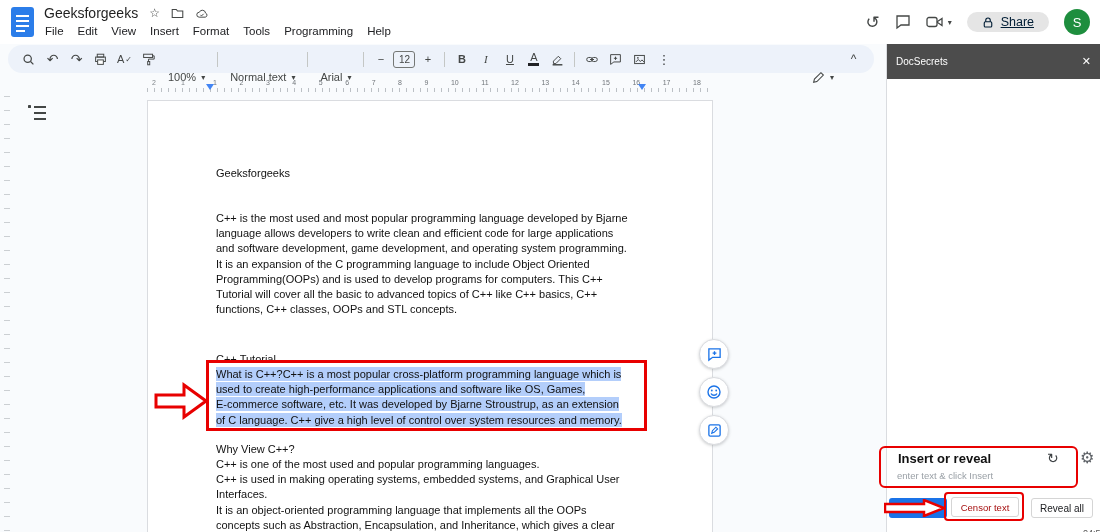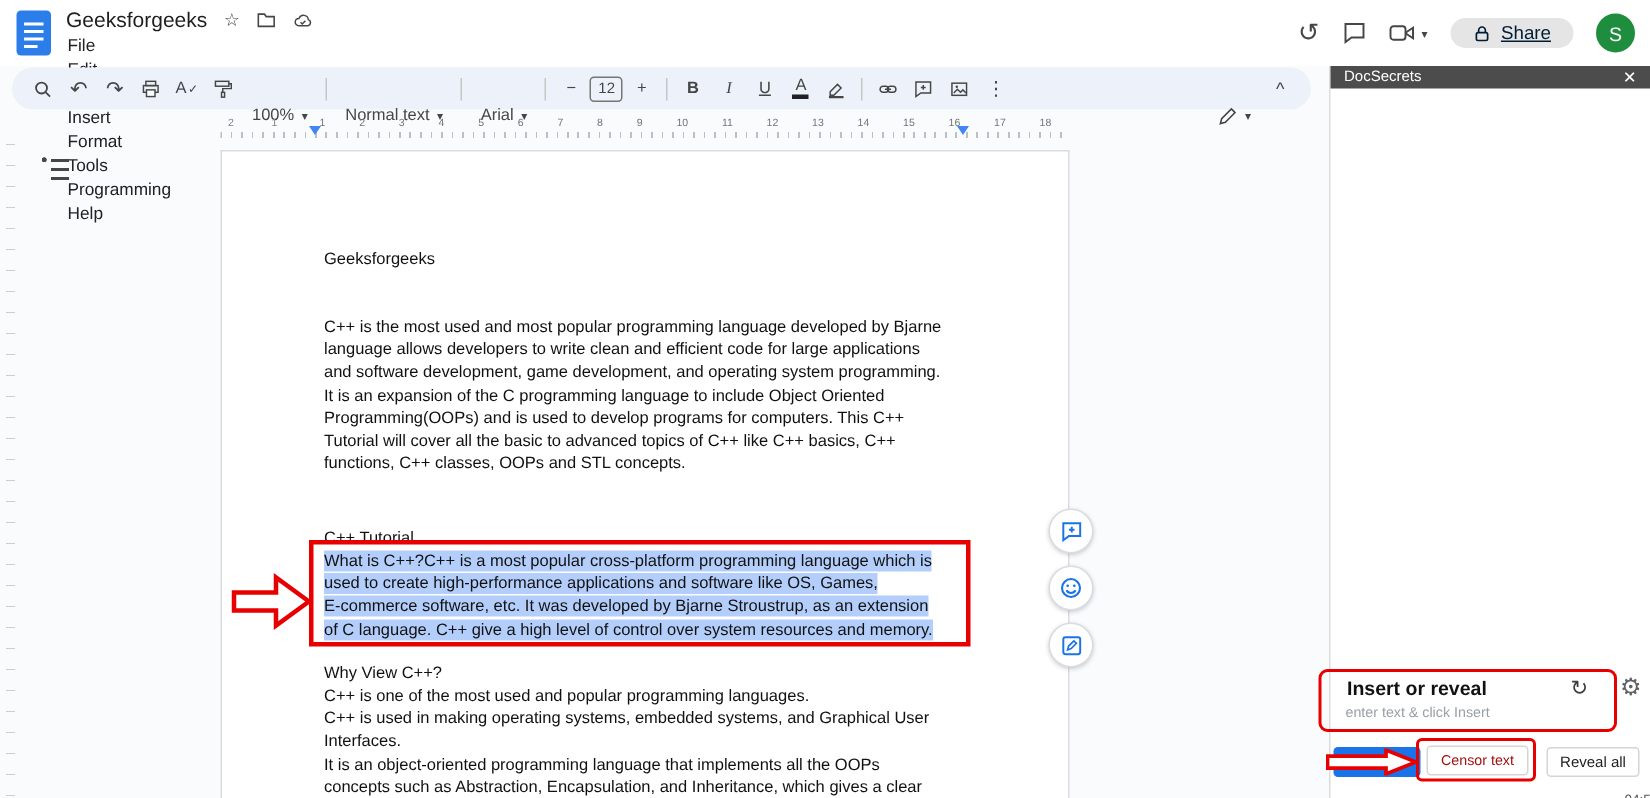--- a/index.html
+++ b/index.html
@@ -7,21 +7,21 @@
   .screen { position:relative; width:1100px; height:532px; overflow:hidden; background:#f9fbfd; }
 
   
   .topbar { position:absolute; top:0; left:0; width:1100px; height:44px; background:#fff; }
   .logo { position:absolute; left:11px; top:7px; width:23px; height:30px; background:#2b7de9; border-radius:3px; }
   .logo i { position:absolute; left:5px; width:13px; height:2px; background:#fff; }
   .logo i:nth-child(1){top:8px} .logo i:nth-child(2){top:13px} .logo i:nth-child(3){top:18px} .logo i:nth-child(4){top:23px; width:9px}
   .title-row { position:absolute; left:44px; top:5px; display:flex; align-items:center; gap:11px; }
   .doc-title { font-size:14px; color:#1f1f1f; }
   .ticon { color:#444746; font-size:12px; display:flex; align-items:center; }
-  .menu-row { position:absolute; left:38px; top:23px; display:flex; font-size:11.5px; color:#202124;flex-direction:column; }
+  .menu-row { position:absolute; left:38px; top:23px; display:flex; font-size:11.5px; color:#202124; }
   .menu-item { padding:2px 7px; border-radius:8px; cursor:pointer; }
   .top-right { position:absolute; right:10px; top:0; height:44px; display:flex; align-items:center; gap:15px; }
   .tr-icon { color:#444746; font-size:17px; display:flex; align-items:center; cursor:pointer; }
   .caret { font-size:8px; color:#444746; }
   .share { height:20px; border:none; border-radius:14px; background:#e5e5e5; color:#001d35; font-size:12.5px;
            display:flex; align-items:center; gap:7px; padding:0 15px; cursor:pointer; font-family:inherit;text-decoration:underline; }
   .avatar { width:26px; height:26px; border-radius:50%; background:#1e8e3e; color:#fff; font-size:13px;
             display:flex; align-items:center; justify-content:center; cursor:pointer; }
 
   
@@ -58,21 +58,21 @@
           border:1px solid #dadce0; border-bottom:none; }
   .doc-text { position:absolute; left:68px; font-size:11px; line-height:15.2px; color:#111; white-space:nowrap; }
   .hl span { background:#b3cefb; padding:1px 0;margin-top:24px; }
 
   .float-col { position:absolute; left:699px; top:339px; display:flex; flex-direction:column; gap:8px; }
   .float-btn { width:30px; height:30px; border-radius:50%; background:#fff; border:1px solid #dadce0;
                box-shadow:0 1px 3px rgba(60,64,67,.25); display:flex; align-items:center; justify-content:center; cursor:pointer; }
 
   
   .panel { position:absolute; left:886px; top:44px; width:214px; height:488px; background:#fff; border-left:1px solid #dadce0; }
-  .panel-header { height:15px; background:#4c4c4c; color:#fff; display:flex; align-items:center; justify-content:space-between;
+  .panel-header { height:35px; background:#4c4c4c; color:#fff; display:flex; align-items:center; justify-content:space-between;
                   padding:0 9px; font-size:10px; }
   .panel-close { cursor:pointer; font-size:11px; }
   .ir-label { position:absolute; left:11px; top:407px; font-size:13px; font-weight:bold; color:#111; }
   .ir-refresh { position:absolute; left:160px; top:406px; font-size:14px; color:#3c4043; cursor:pointer; }
   .ir-gear { position:absolute; left:193px; top:404px; font-size:16px; color:#5f6368; cursor:pointer; }
   .ir-input { position:absolute; left:10px; top:423px; width:150px; height:16px; border:none; outline:none;
               background:transparent; font-size:9.5px; color:#202124; font-family:inherit; }
   .ir-input::placeholder { color:#9aa0a6; }
   .btn-insert { position:absolute; left:2px; top:454px; width:58px; height:20px; background:#1a73e8; color:#fff;
                 border:none; border-radius:3px; font-size:10.5px; cursor:pointer; font-family:inherit; }

